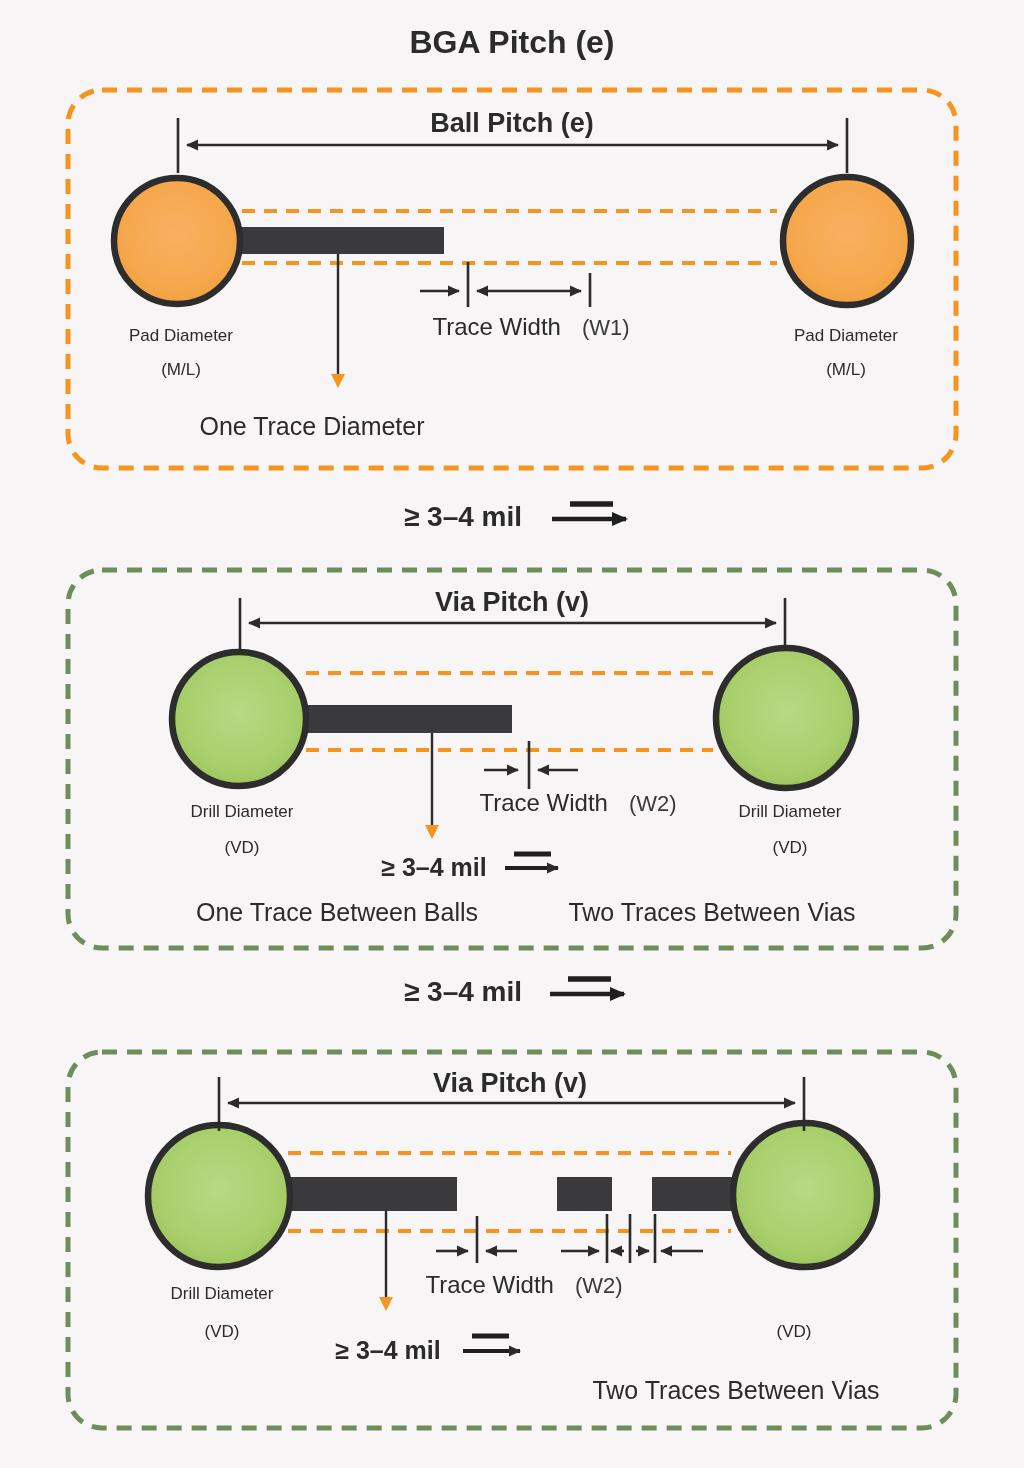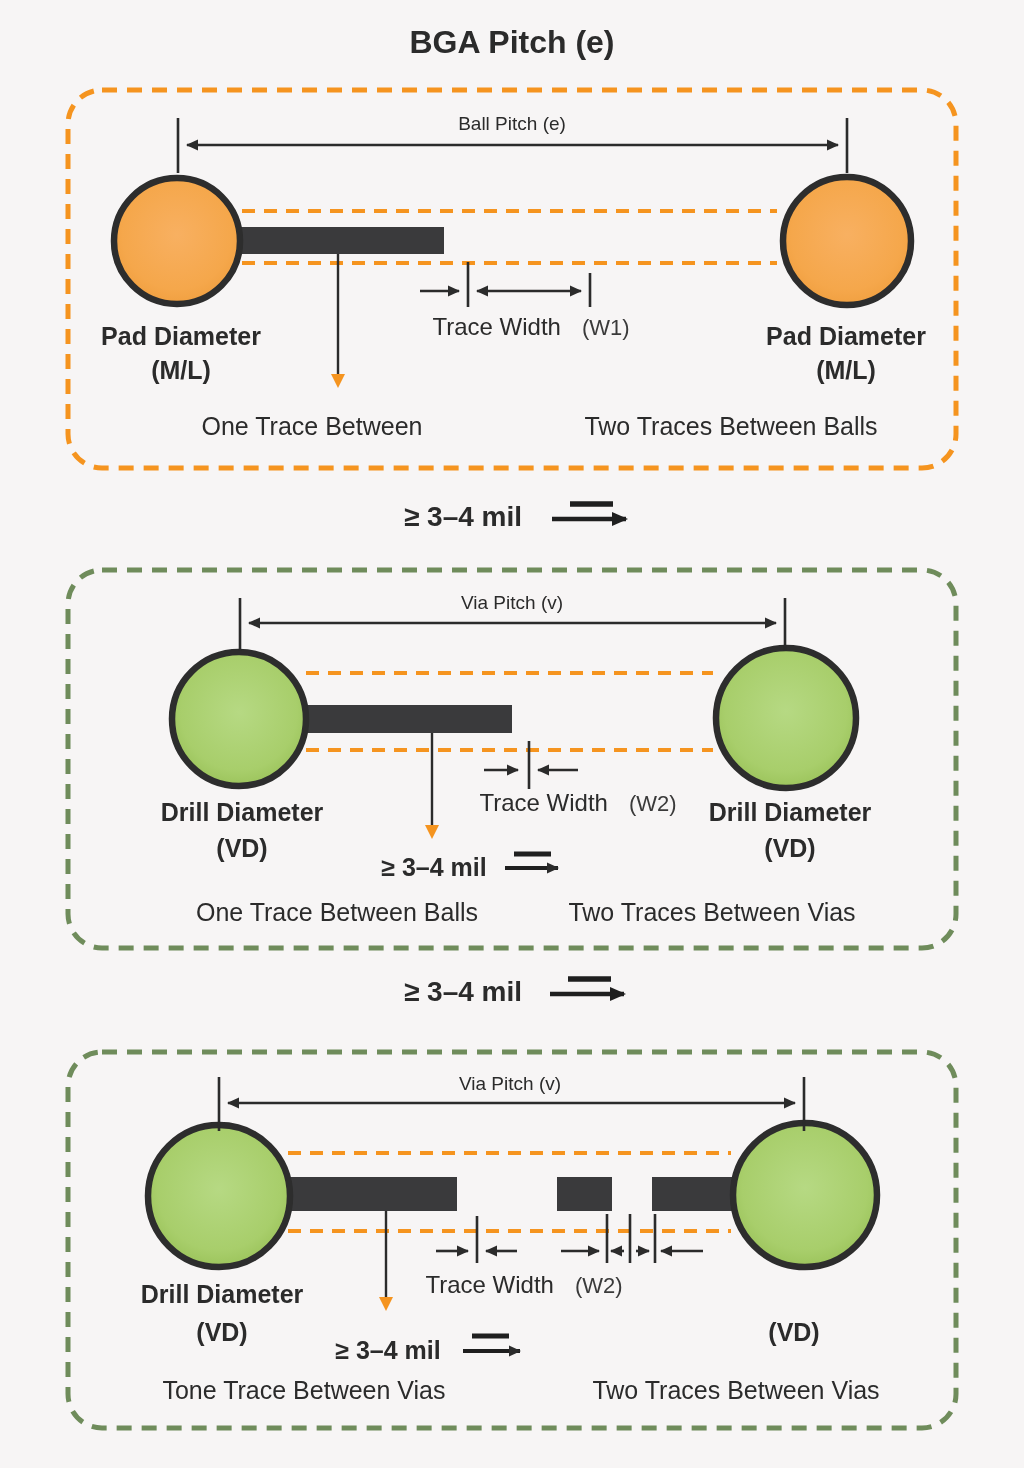--- a/index.html
+++ b/index.html
@@ -4,22 +4,22 @@
 <style>
   html,body{margin:0;padding:0;background:#F7F5F5;}
   .canvas{
     position:relative;width:1024px;height:1468px;overflow:hidden;
     background:#F7F5F5;color:#2B2B2B;
     font-family:"Liberation Sans",sans-serif;
   }
   .canvas svg{position:absolute;left:0;top:0;}
   .lbl{position:absolute;transform:translate(-50%,-50%);white-space:nowrap;line-height:1.15;text-align:center;}
   .t-title{font-size:32px;font-weight:700;}
-  .t-head{font-size:19px;font-weight:400;}
-  .t-lab{font-size:25px;font-weight:700;}
+  .t-head{font-size:27px;font-weight:700;}
+  .t-lab{font-size:17px;font-weight:400;}
   .t-cap{font-size:25px;font-weight:400;}
   .t-cap .b{font-weight:400;}
   .t-tw{font-size:24px;font-weight:400;}
   .t-tw .ref{font-size:22px;margin-left:21px;color:#3A3A3A;}
   .t-mil{font-size:28px;font-weight:700;}
   .t-mil-s{font-size:25px;font-weight:700;}
 </style>
 </head>
 <body>
 
@@ -172,24 +172,21 @@
 
   <div class="lbl t-head" style="left:512px;top:124px">Ball Pitch (e)</div>
   <div class="lbl t-lab" style="left:181px;top:336px">Pad Diameter</div>
   <div class="lbl t-lab" style="left:181px;top:370px">(M/L)</div>
   <div class="lbl t-lab" style="left:846px;top:336px">Pad Diameter</div>
   <div class="lbl t-lab" style="left:846px;top:370px">(M/L)</div>
   <div class="lbl t-tw" style="left:531px;top:327px">
     <span>Trace Width</span><span class="ref">(W1)</span>
   </div>
   <div class="lbl t-cap" style="left:312px;top:426px">
-    <span class="b">One Trace</span><span> Between</span>
-  </div>
-  <div class="lbl t-cap" style="left:731px;top:426px">
-    <span class="b">Two Traces</span><span> Between Balls</span>
+    <span class="b">One Trace</span><span> Diameter</span>
   </div>
 
   <div class="lbl t-mil" style="left:463px;top:517px">≥ 3–4 mil</div>
 
   <div class="lbl t-head" style="left:512px;top:603px">Via Pitch (v)</div>
   <div class="lbl t-lab" style="left:242px;top:812px">Drill Diameter</div>
   <div class="lbl t-lab" style="left:242px;top:848px">(VD)</div>
   <div class="lbl t-lab" style="left:790px;top:812px">Drill Diameter</div>
   <div class="lbl t-lab" style="left:790px;top:848px">(VD)</div>
   <div class="lbl t-tw" style="left:578px;top:803px">
@@ -206,20 +203,17 @@
   <div class="lbl t-mil" style="left:463px;top:992px">≥ 3–4 mil</div>
 
   <div class="lbl t-head" style="left:510px;top:1084px">Via Pitch (v)</div>
   <div class="lbl t-lab" style="left:222px;top:1294px">Drill Diameter</div>
   <div class="lbl t-lab" style="left:222px;top:1332px">(VD)</div>
   <div class="lbl t-lab" style="left:794px;top:1332px">(VD)</div>
   <div class="lbl t-tw" style="left:524px;top:1285px">
     <span>Trace Width</span><span class="ref">(W2)</span>
   </div>
   <div class="lbl t-mil-s" style="left:388px;top:1350px">≥ 3–4 mil</div>
-  <div class="lbl t-cap" style="left:304px;top:1390px">
-    <span class="b">Tone Trace</span><span> Between Vias</span>
-  </div>
   <div class="lbl t-cap" style="left:736px;top:1390px">
     <span class="b">Two Traces</span><span> Between Vias</span>
   </div>
 
 </div>
 
 </body></html>

